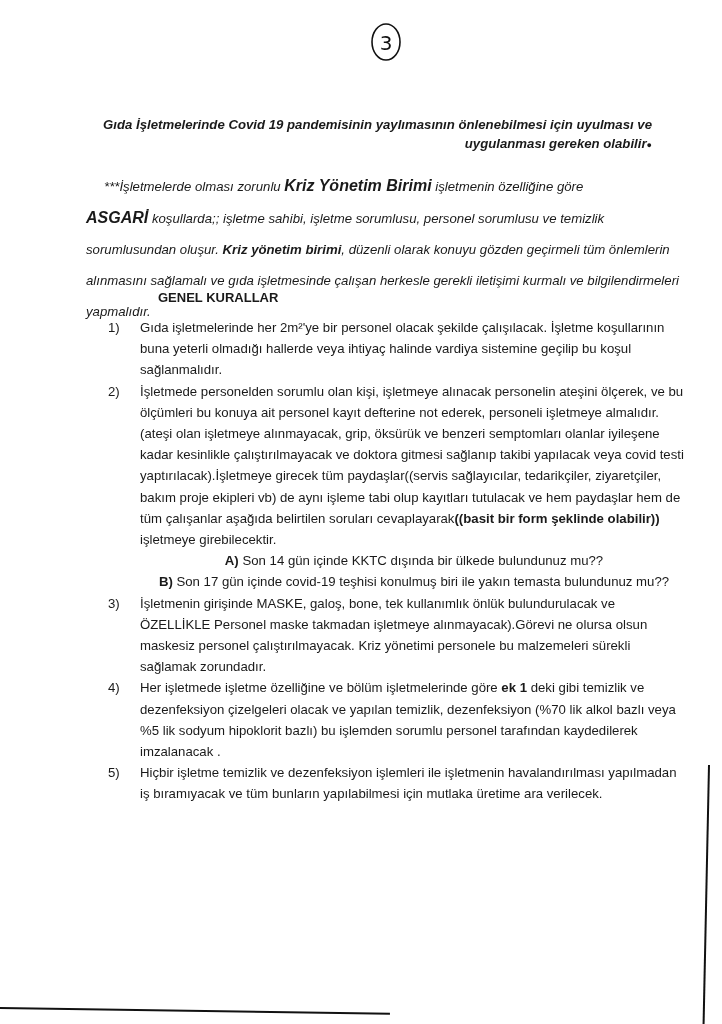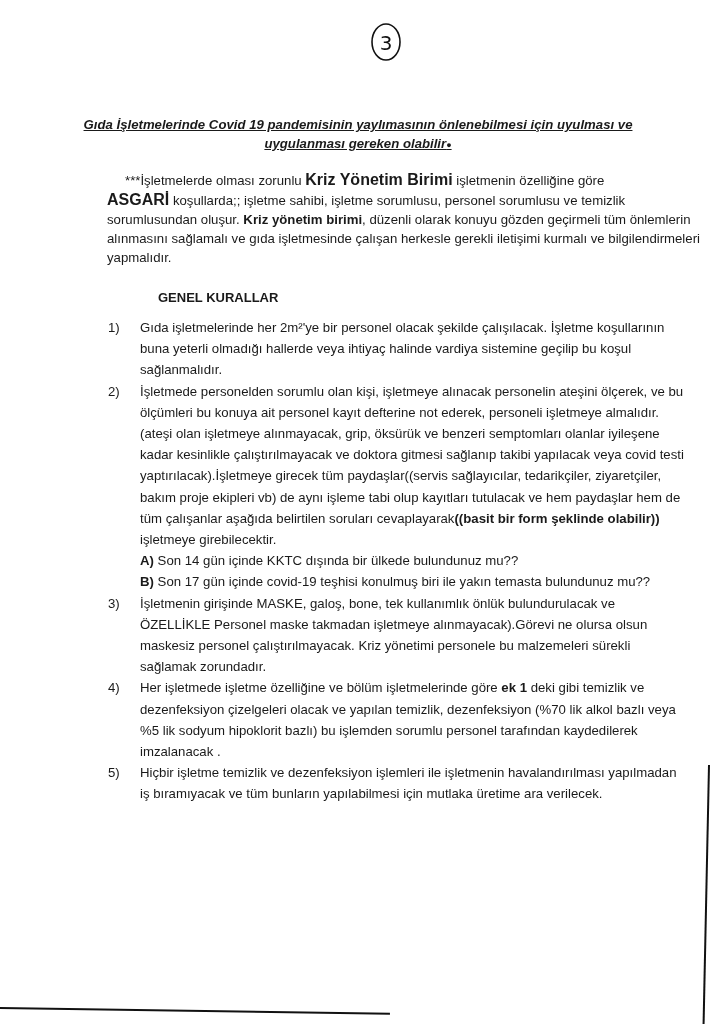--- a/index.html
+++ b/index.html
@@ -1,31 +1,31 @@
 <!DOCTYPE html>
 <html><head>
   <meta charset="utf-8">
   <style>
     html, body { margin: 0; padding: 0; background: #ffffff; }
     body { width: 722px; height: 1024px; position: relative; overflow: hidden;
            font-family: "Liberation Sans", "DejaVu Sans", sans-serif; color: #1a1a1a; }
     .page-number { position: absolute; left: 370px; top: 20px; width: 32px; height: 42px; }
-    .title { position: absolute; left: 56px; width: 604px; top: 115px; text-align: center;
-             font-style: italic; font-weight: bold; font-size: 13.2px; line-height: 19px; text-decoration: underline; }
-    .intro { position: absolute; left: 107px; width: 600px; top: 170px;
-             font-size: 13.2px; line-height: 19px; }
+    .title { position: absolute; left: 48px; width: 604px; top: 115px; text-align: right;
+             font-style: italic; font-weight: bold; font-size: 13.2px; line-height: 19px; }
+    .intro { position: absolute; left: 86px; width: 600px; top: 170px;
+             font-size: 13.2px; line-height: 31px; font-style: italic; }
     .intro .big { font-size: 16px; font-weight: bold; }
     .intro b { font-weight: bold; }
     .section-heading { position: absolute; left: 158px; top: 290px; font-weight: bold;
                        font-size: 13px; }
     .rules { position: absolute; left: 108px; top: 317px; width: 580px; margin: 0; padding: 0;
              list-style: none; font-size: 13.2px; line-height: 21.2px; }
     .rules li { position: relative; padding-left: 32px; margin: 0; }
     .rules .num { position: absolute; left: 0; top: 0; }
-    .q { display: block; }
+    .q { display: block; text-align: center; }
     .q b { font-weight: bold; }
     .scan-line-bottom { position: absolute; left: 0; top: 1007px; width: 390px; height: 2px;
                         background: #111; transform: rotate(0.85deg); transform-origin: left center; }
     .scan-line-right { position: absolute; left: 708px; top: 765px; width: 1.6px; height: 270px;
                        background: #111; transform: rotate(1.2deg); transform-origin: top center; }
   </style>
 </head>
 <body>
 
 <svg class="page-number" viewBox="0 0 32 42">

